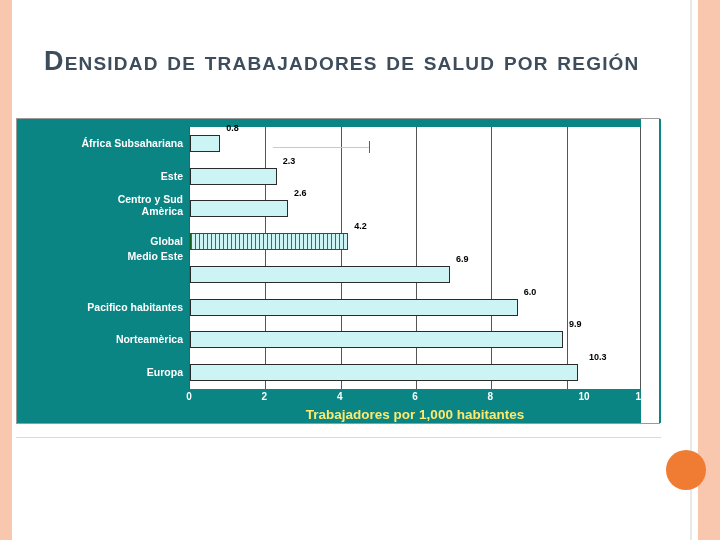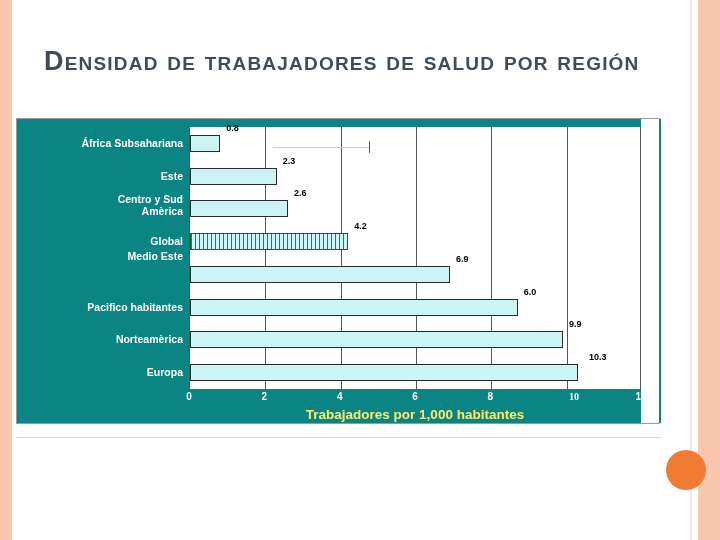--- a/index.html
+++ b/index.html
@@ -268,20 +268,20 @@
         <div id="stray-line" style="left: 82.8667px; width: 96.05px; top: 20px;"></div>
       </div>
   </div>
 
   <div id="x-axis-ticks">
       <div class="x-tick" style="left: 0px;">0</div>
       <div class="x-tick" style="left: 75.3333px;">2</div>
       <div class="x-tick" style="left: 150.667px;">4</div>
       <div class="x-tick" style="left: 226px;">6</div>
       <div class="x-tick" style="left: 301.333px;">8</div>
-      <div class="x-tick" style="left: 385px; font-family: Liberation Serif, serif;">10</div>
+      <div class="x-tick" style="left: 395px;">10</div>
       <div class="x-tick" style="left: 452px;">12</div>
     </div>
   <div id="x-axis-title">Trabajadores por 1,000 habitantes</div>
 </div>
 
 <div id="bottom-divider"></div>
 <div id="orange-circle"></div>
 
 </body></html>

